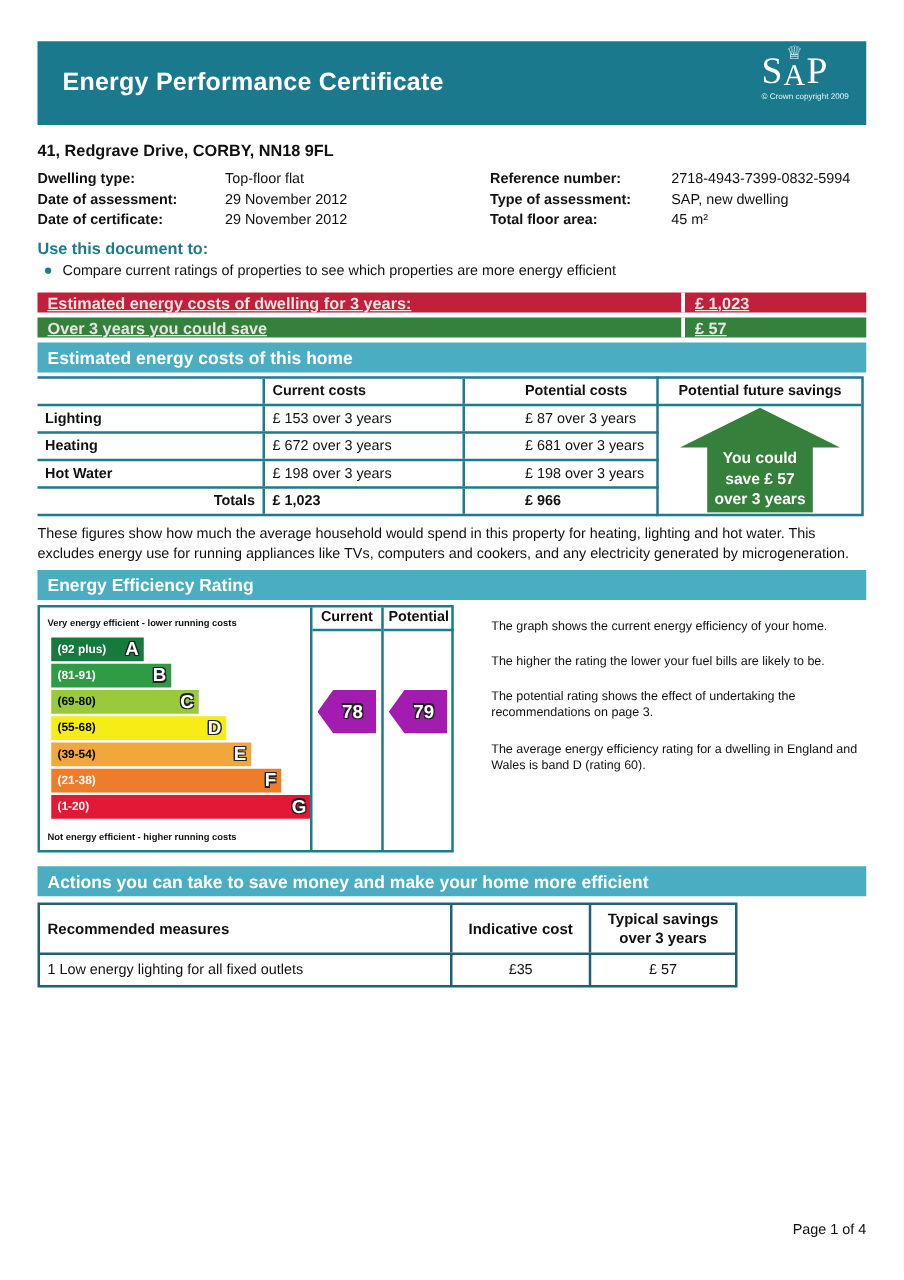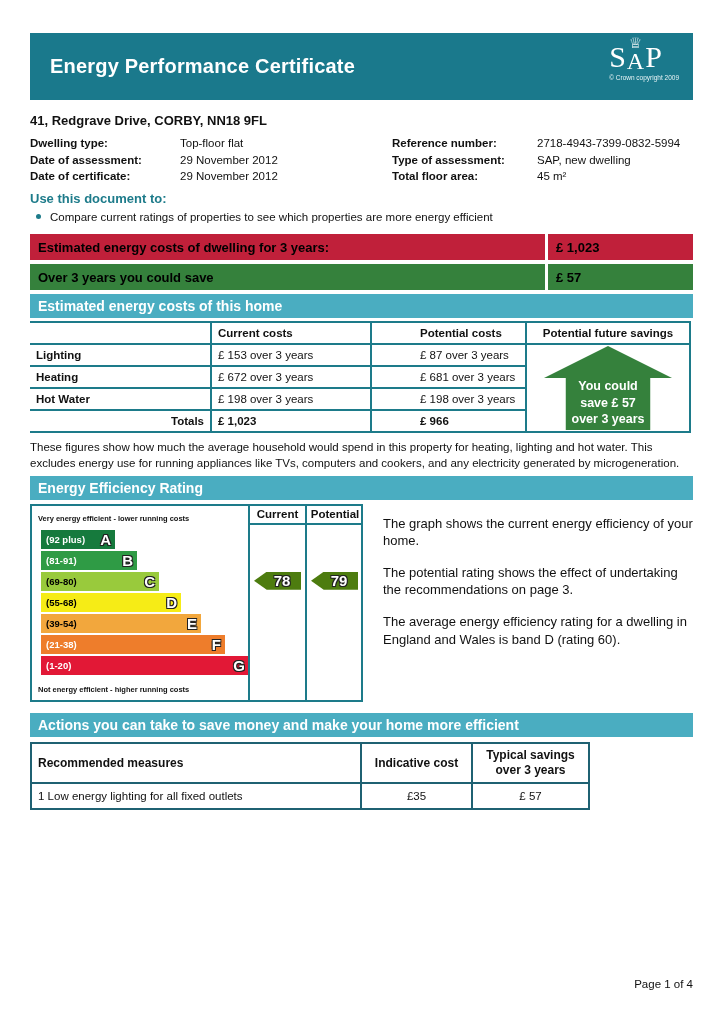--- a/index.html
+++ b/index.html
@@ -34,21 +34,21 @@
   .details-col-right .detail-label { width:145px; }
 
   
   .intro-heading { color:#1d7b8a; font-weight:bold; font-size:13px; margin-top:6px; }
   .bullet-list { margin-top:3px; }
   .bullet-item { display:flex; align-items:flex-start; font-size:11.5px; line-height:1.4; }
   .bullet-dot { width:5px; height:5px; border-radius:50%; background:#1d7b8a; margin:5px 9px 0 6px; flex:0 0 auto; }
 
   
   .bars { margin-top:9px; }
-  .bar { display:flex; height:26px; margin-bottom:4px; color:#000000; font-weight:bold; font-size:13px; }
+  .bar { display:flex; height:16px; margin-bottom:4px; color:#e5e5e5; font-weight:bold; font-size:13px;text-decoration:underline; }
   .bar-red { background:#c0203a; }
   .bar-green { background:#35813c; }
   .bar-label { flex:1; display:flex; align-items:center; padding-left:8px; }
   .bar-gap { width:3px; background:#fff; }
   .bar-value { width:145px; display:flex; align-items:center; padding-left:8px; }
 
   
   .section-bar {
     height:24px; background:#4aadc1; color:#fff; font-weight:bold; font-size:14px;
     display:flex; align-items:center; padding-left:8px; margin-top:4px;
@@ -96,27 +96,27 @@
   .w-e { width:160px; background:#f2a73d; }
   .w-f { width:184px; background:#ee7d2b; } .w-f .band-range{color:#fff;}
   .w-g { width:208px; background:#e21836; } .w-g .band-range{color:#fff;}
   .chart-bottom-label { position:absolute; left:6px; bottom:6px; font-size:7.5px; font-weight:bold; }
   .rating-col { position:absolute; top:0; height:100%; border-left:2px solid #1d7b8a; }
   .col-current { left:216px; width:57px; }
   .col-potential { left:273px; width:58px; }
   .col-header { height:19px; border-bottom:2px solid #1d7b8a; display:flex; align-items:center;
     justify-content:center; font-weight:bold; font-size:11.5px; }
   .rating-arrow {
-    position:absolute; top:66px; left:4px; width:47px; height:18px; background:#4d7c0f;
+    position:absolute; top:66px; left:4px; width:47px; height:35px; background:#a21caf;
     clip-path:polygon(0% 50%, 27% 0%, 100% 0%, 100% 100%, 27% 100%);
     display:flex; align-items:center; justify-content:center; padding-left:9px;
     font-size:15px; font-weight:bold; color:#fff;
     text-shadow:-1px -1px 0 #222, 1px -1px 0 #222, -1px 1px 0 #222, 1px 1px 0 #222;
   }
-  .rating-text { flex:1; padding-left:20px; padding-top:11px; font-size:13px; line-height:1.32; }
+  .rating-text { flex:1; padding-left:30px; padding-top:11px; font-size:10px; line-height:1.32; }
   .rating-text p { margin-bottom:15px; }
 
   
   .actions-bar { margin-top:11px; }
   .actions-table { width:560px; margin-top:5px; border:2px solid #1f6172; font-size:11.5px; }
   .at-row { display:flex; align-items:stretch; }
   .at-head { height:40px; border-bottom:2px solid #1f6172; font-weight:bold; font-size:12px; }
   .at-data { height:24px; }
   .at-c1 { width:328px; display:flex; align-items:center; padding-left:6px; }
   .at-c2 { width:111px; border-left:2px solid #1f6172; display:flex; align-items:center; justify-content:center; text-align:center; }
@@ -280,20 +280,21 @@
           <div class="col-header">Current</div>
           <div class="rating-arrow">78</div>
         </div>
         <div class="rating-col col-potential">
           <div class="col-header">Potential</div>
           <div class="rating-arrow">79</div>
         </div>
       </div>
       <div class="rating-text">
         <p>The graph shows the current energy efficiency of your home.</p>
+        <p>The higher the rating the lower your fuel bills are likely to be.</p>
         <p>The potential rating shows the effect of undertaking the recommendations on page 3.</p>
         <p>The average energy efficiency rating for a dwelling in England and Wales is band D (rating 60).</p>
       </div>
     </div>
 
     <div class="section-bar actions-bar">Actions you can take to save money and make your home more efficient</div>
     <div class="actions-table">
       <div class="at-row at-head">
         <div class="at-c1">Recommended measures</div>
         <div class="at-c2">Indicative cost</div>

